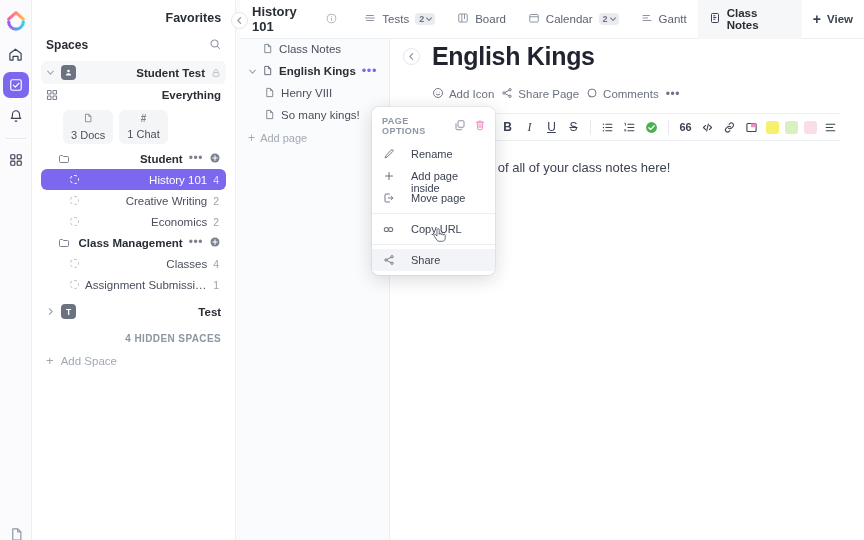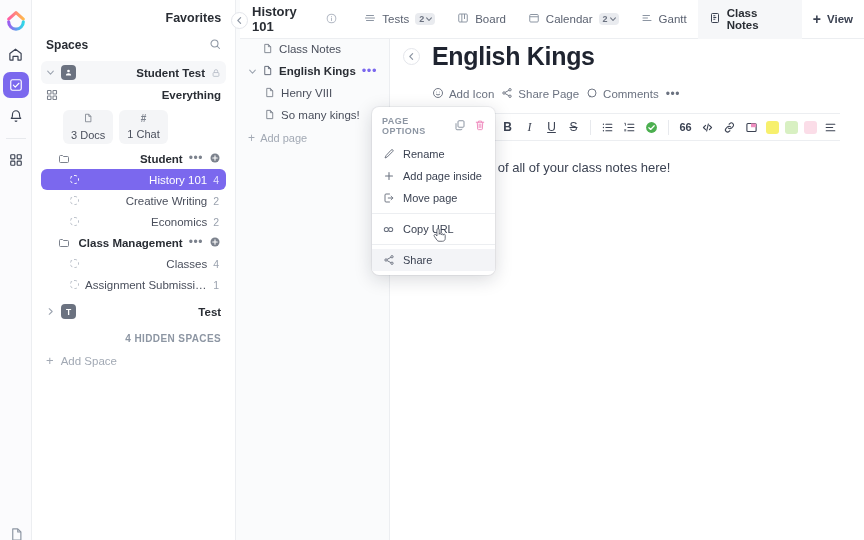--- a/index.html
+++ b/index.html
@@ -159,21 +159,21 @@
     box-shadow: 0 4px 18px rgba(20,25,40,.17), 0 0 0 1px rgba(20,25,40,.05);
     z-index: 50; padding: 0 0 4px 0; font-size: 11px;
   }
   .menu-head {
     display: flex; align-items: center; justify-content: space-between;
     padding: 9px 9px 7px 10px;
   }
   .menu-head .t { font-size: 9px; font-weight: 700; letter-spacing: .45px; color: #8d96a3; }
   .menu-head .mh-ic { display: flex; align-items: center; gap: 8px; }
   .mi-row {
-    display: flex; align-items: flex-start; gap: 8px;
+    display: flex; align-items: flex-start; gap: 16px;
     padding: 5px 10px; height: 22px; color: #3b4252;
   }
   .mi-row .mic { width: 13px; display: flex; align-items: center; justify-content: center; color: #6b7280; flex: none; }
   .mi-row.hl { background: #f3f4f7; }
   .menu-sep { height: 1px; background: #eceef1; margin: 4px 0; }
   .cursor { position: absolute; left: 433px; top: 227px; z-index: 60; }
 </style>
 </head>
 <body>
 

